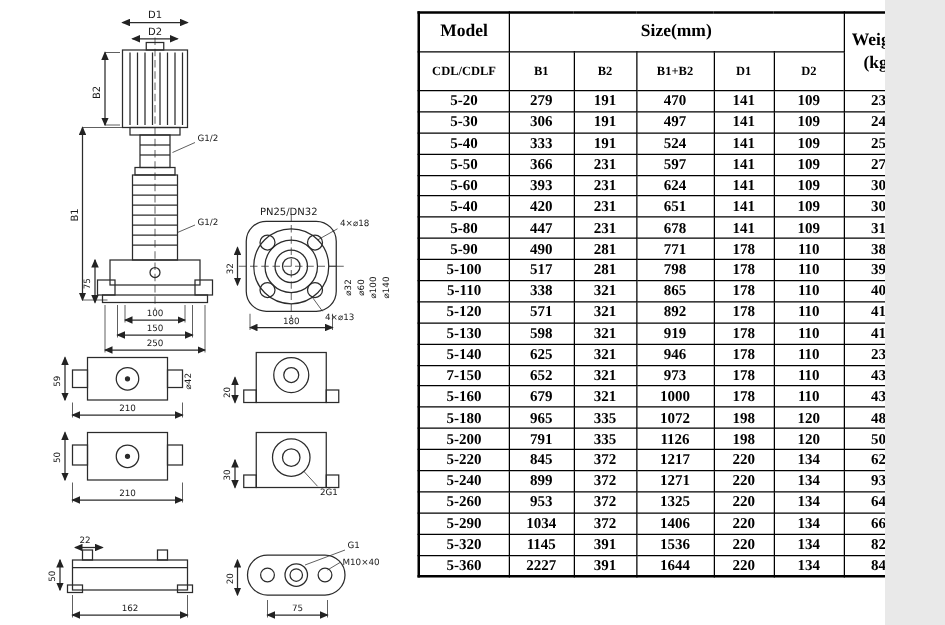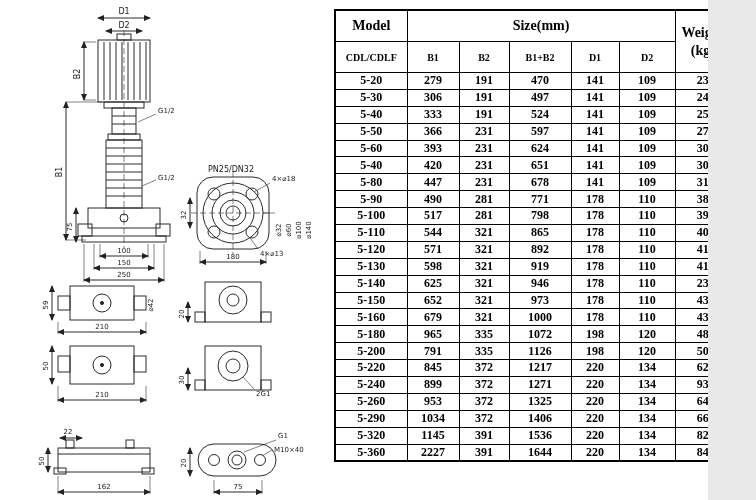--- a/index.html
+++ b/index.html
@@ -334,21 +334,21 @@
             <td>5-100</td>
             <td>517</td>
             <td>281</td>
             <td>798</td>
             <td>178</td>
             <td>110</td>
             <td>39</td>
           </tr>
           <tr>
             <td>5-110</td>
-            <td>544</td>
+            <td>338</td>
             <td>321</td>
             <td>865</td>
             <td>178</td>
             <td>110</td>
             <td>40</td>
           </tr>
           <tr>
             <td>5-120</td>
             <td>571</td>
             <td>321</td>
@@ -369,21 +369,21 @@
           <tr>
             <td>5-140</td>
             <td>625</td>
             <td>321</td>
             <td>946</td>
             <td>178</td>
             <td>110</td>
             <td>23</td>
           </tr>
           <tr>
-            <td>5-150</td>
+            <td>7-150</td>
             <td>652</td>
             <td>321</td>
             <td>973</td>
             <td>178</td>
             <td>110</td>
             <td>43</td>
           </tr>
           <tr>
             <td>5-160</td>
             <td>679</td>

